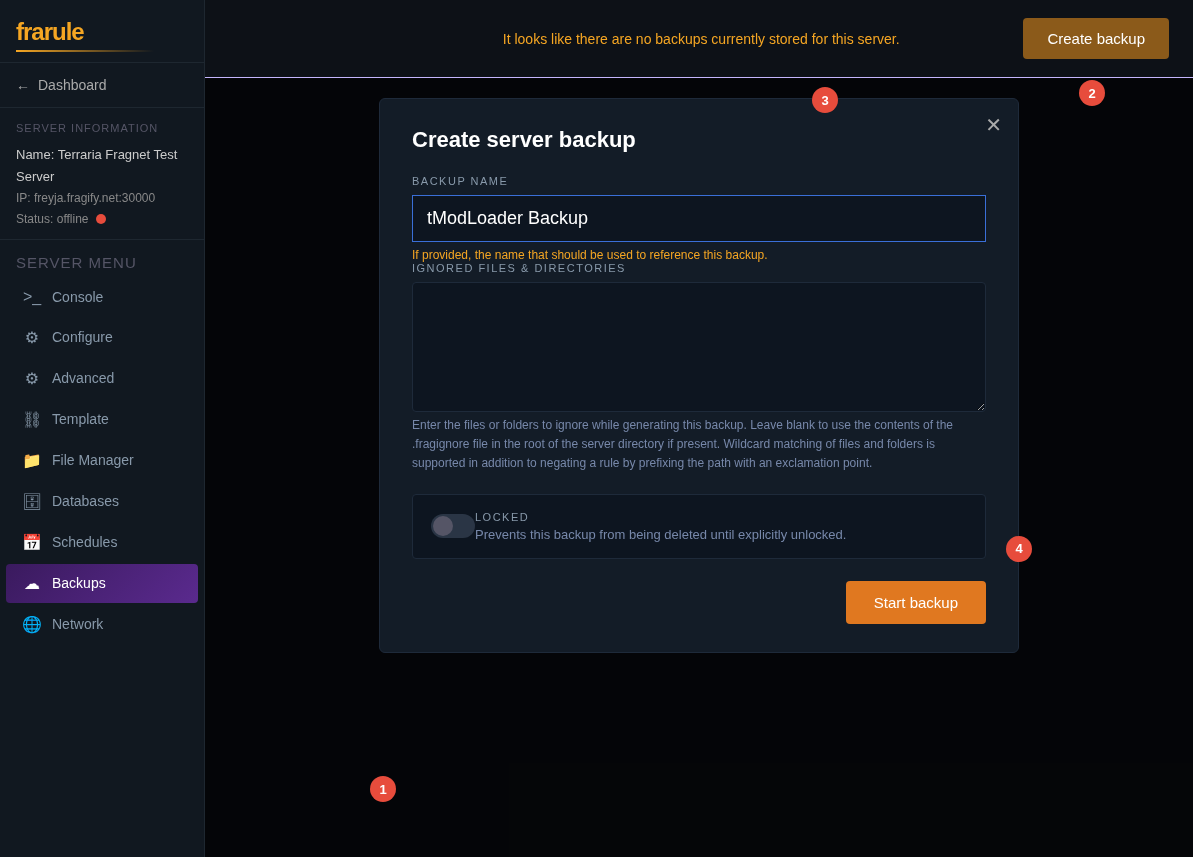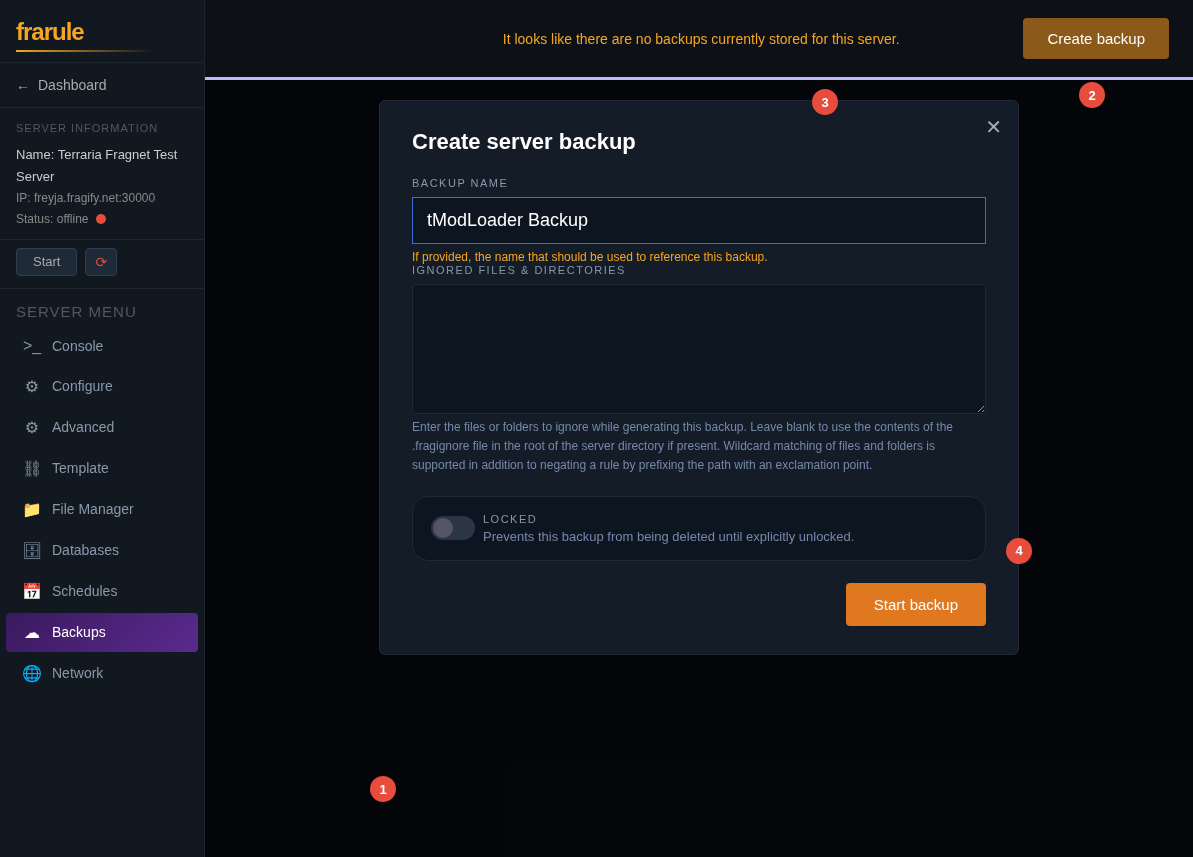--- a/index.html
+++ b/index.html
@@ -132,21 +132,21 @@
       display: flex;
       flex-direction: column;
       height: 857px;
       background: #0d1117;
     }
     .topbar {
       display: flex;
       align-items: center;
       justify-content: flex-end;
       padding: 18px 24px;
-      border-bottom: 3px solid #c4b5fd;
+      border-bottom: 1px solid #c4b5fd;
       min-height: 70px;
     }
     .topbar-message {
       color: #f5a623;
       font-size: 14px;
       flex: 1;
       text-align: center;
     }
     .create-backup-btn {
       background: #8b5a1a;
@@ -238,25 +238,25 @@
     }
     .textarea-hint {
       font-size: 12px;
       color: #7788aa;
       margin-bottom: 20px;
       line-height: 1.6;
     }
     .locked-section {
       background: #0d1520;
       border: 1px solid #1e2a3a;
-      border-radius: 16px;
+      border-radius: 4px;
       padding: 16px 18px;
       display: flex;
       align-items: center;
-      gap: 8px;
+      gap: 0;
       margin-bottom: 22px;
     }
     .locked-info { flex: 1; }
     .locked-label {
       font-size: 11px;
       color: #8899aa;
       letter-spacing: 1.5px;
       text-transform: uppercase;
       margin-bottom: 4px;
     }
@@ -335,26 +335,20 @@
     </div>
     <div>
       <span>IP:</span> <span>freyja.fragify.net:30000</span>
     </div>
     <div>
       <span>Status:</span> <span>offline</span>
       <span class="status-dot"></span>
     </div>
   </div>
 
-  <div class="server-actions">
-    <button class="btn-start">Start</button>
-    <div class="btn-restart">
-      <span>⟳</span>
-    </div>
-  </div>
 
   <div class="server-menu-label">Server Menu</div>
 
   <div class="nav-item">
     <span class="nav-icon">&gt;_</span>
     <span>Console</span>
   </div>
   <div class="nav-item">
     <span class="nav-icon">⚙</span>
     <span>Configure</span>

